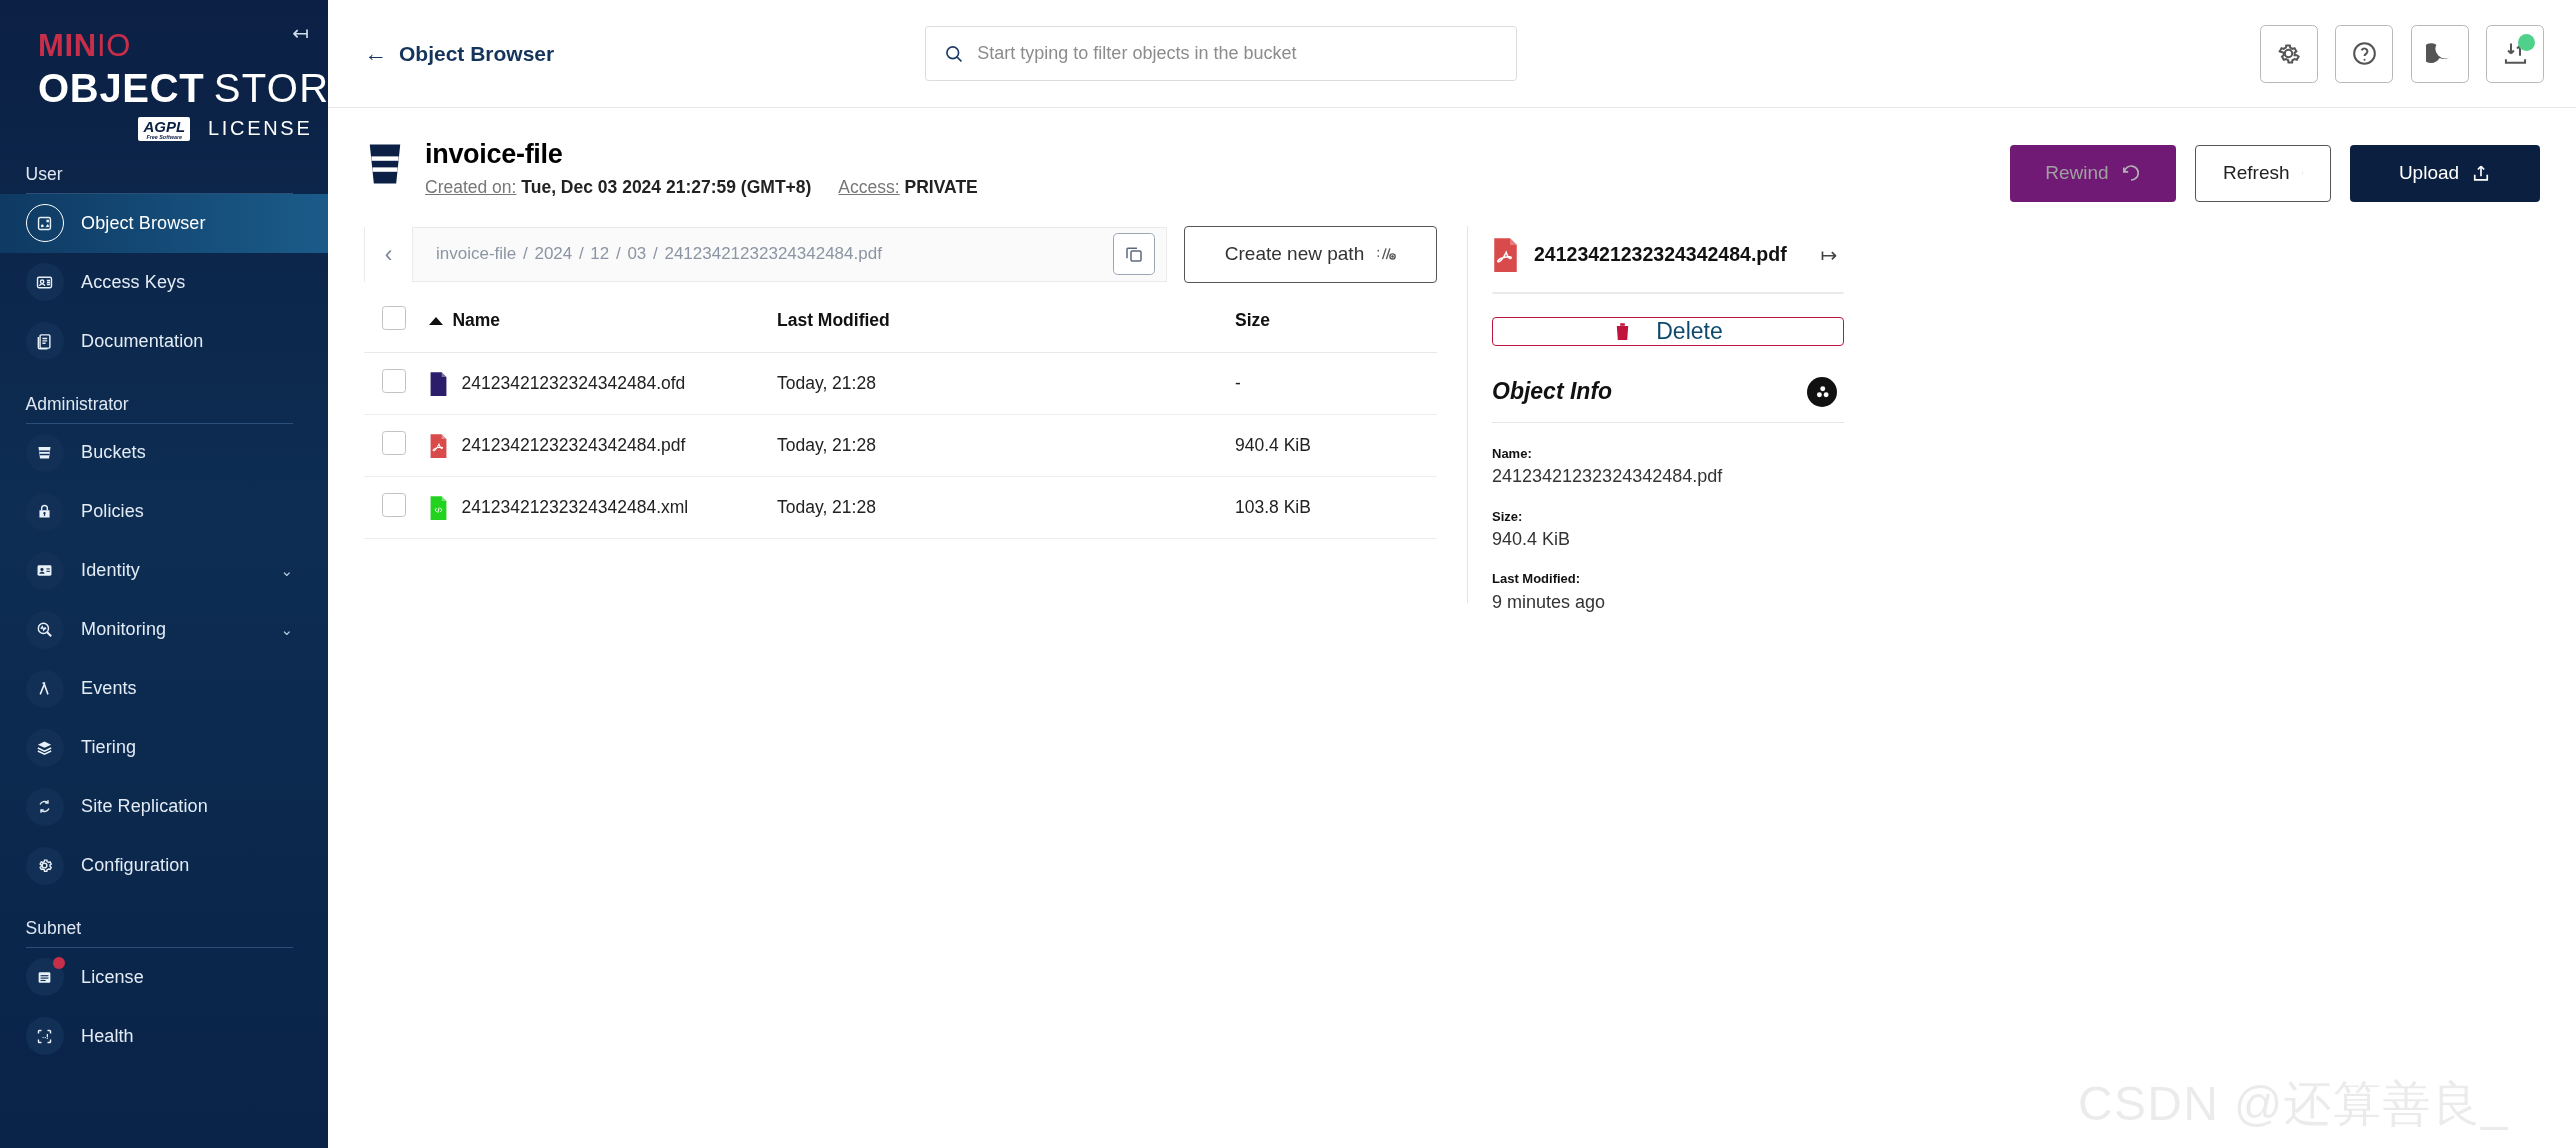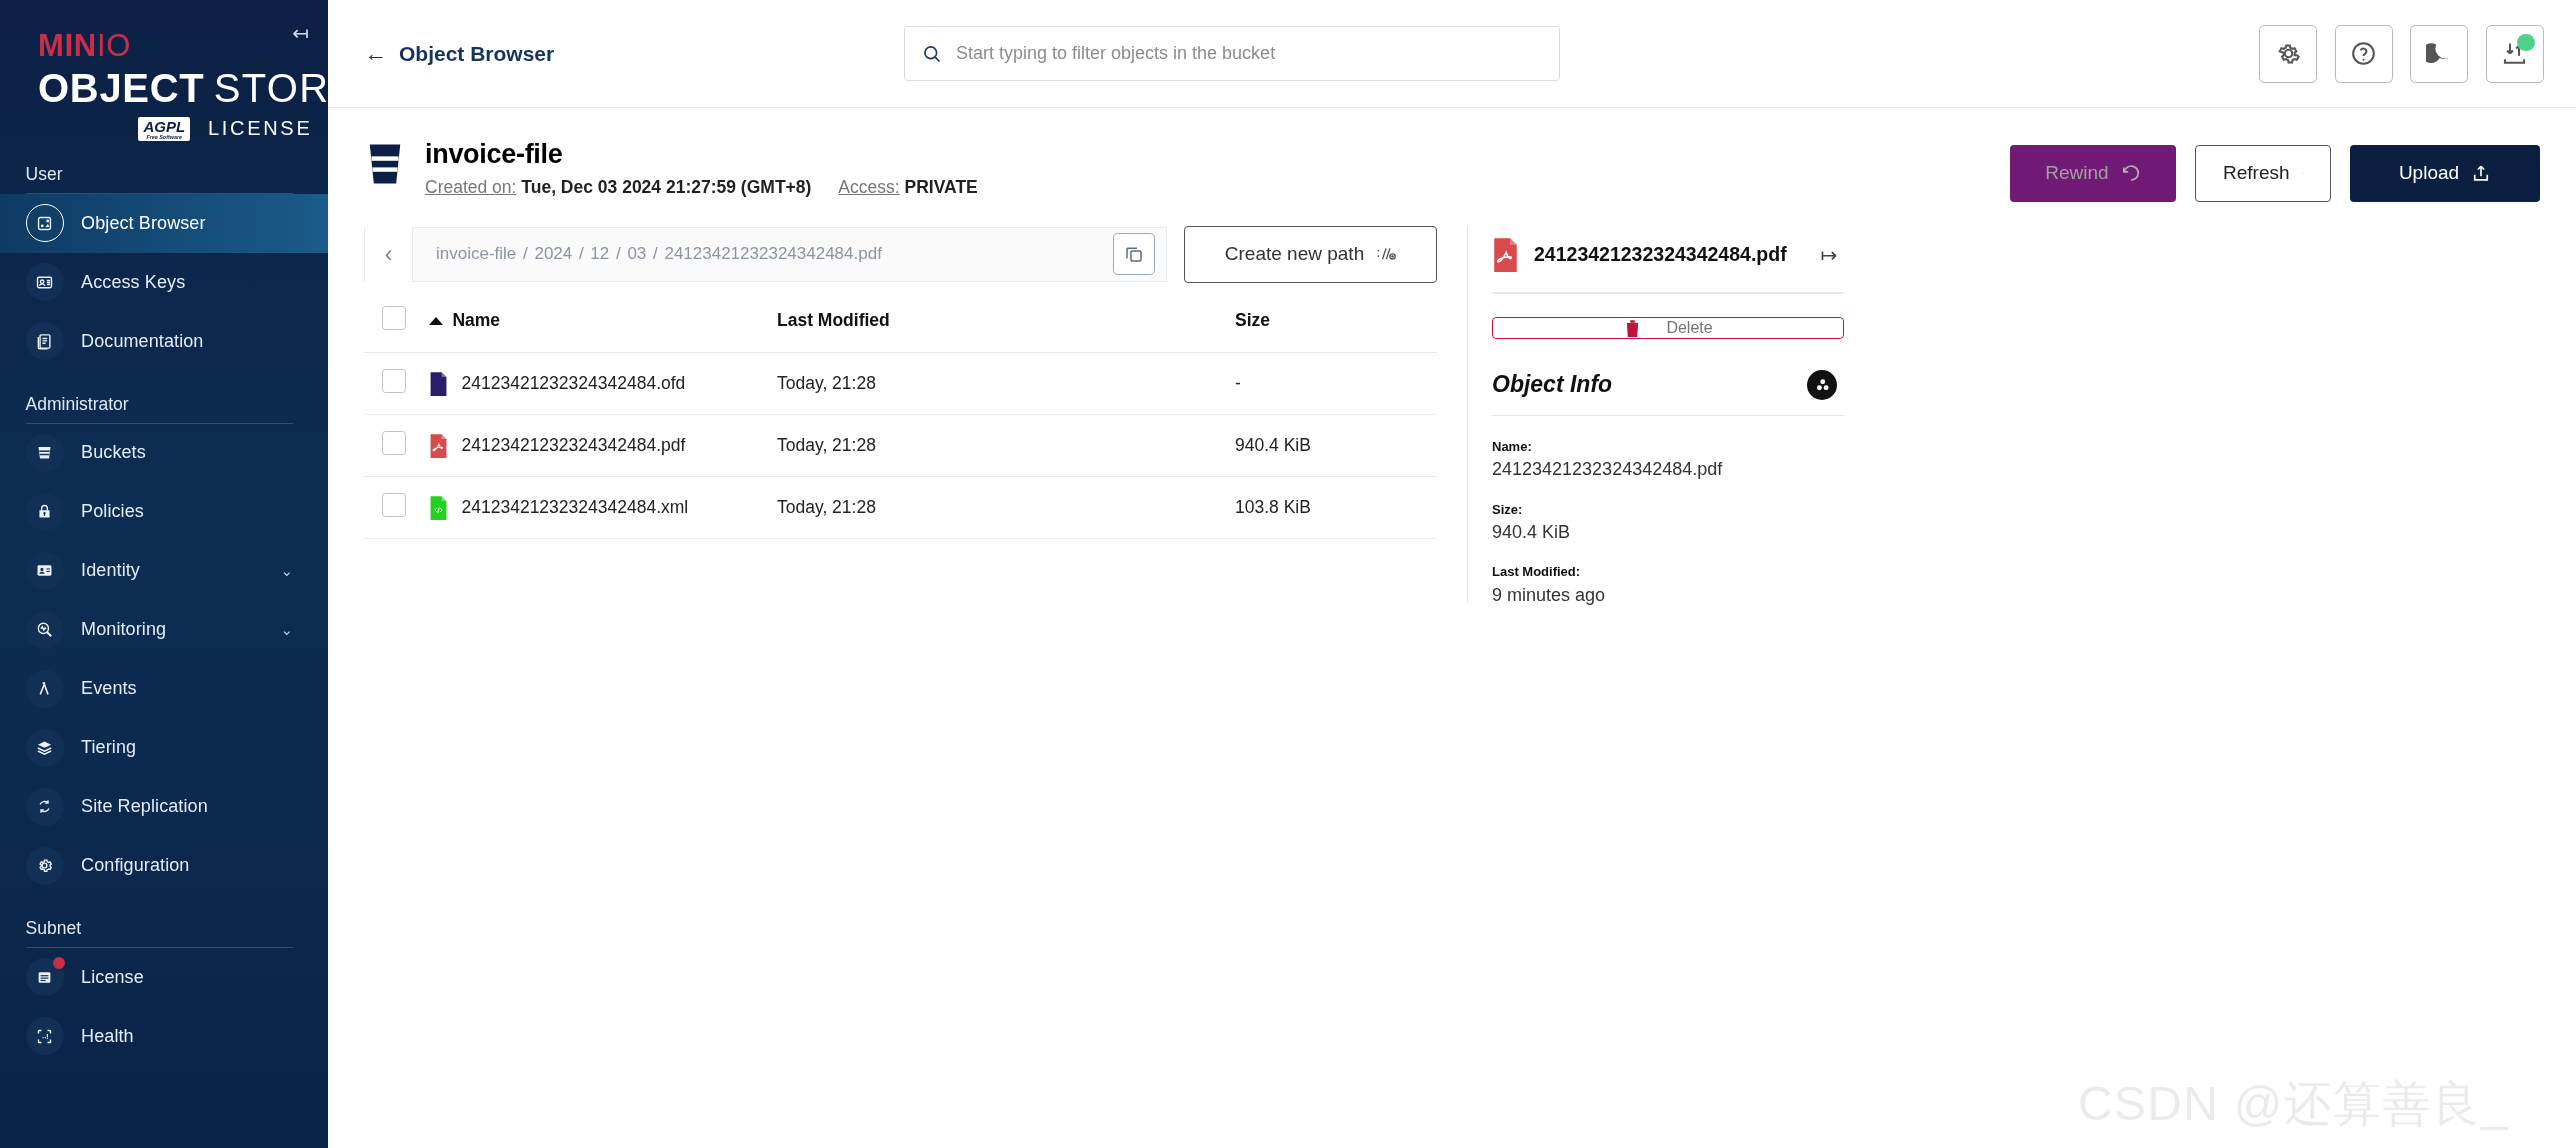--- a/index.html
+++ b/index.html
@@ -73,21 +73,21 @@
 
   .topbar {
     height: 108px; flex: 0 0 108px; display: flex; align-items: center;
     border-bottom: 0.7px solid #e6e6e6; padding: 0 32px 0 36px; background: #fff;
   }
   .page-title { display: flex; align-items: center; gap: 12px; cursor: pointer; }
   .back-arrow { color: #14345c; font-size: 23px; line-height: 1; }
   .page-title-text { color: #14345c; font-size: 21px; font-weight: 700; }
 
   .search-box {
-    width: 656px; height: 55px; margin: 0 auto; border: 0.7px solid #dcdcdc;
+    width: 592px; height: 55px; margin: 0 auto; border: 0.7px solid #dcdcdc;
     border-radius: 3.4px; display: flex; align-items: center; gap: 13.5px; padding: 0 17.5px;
     background: #fff;
   }
   .search-box svg { width: 20px; height: 20px; flex: 0 0 20px; stroke: #1b3a63; stroke-width: 2; fill: none; }
   .search-box input {
     border: 0; outline: 0; font-size: 18px; color: #333; width: 100%;
     font-family: "Liberation Sans", sans-serif; background: transparent;
   }
   .search-box input::placeholder { color: #8c8c8c; }
 
@@ -201,21 +201,21 @@
   .panel-close { color: #444; font-size: 20px; cursor: pointer; padding-left: 4px; }
 
   .actions-card {
     margin-top: 20px; border: 0.7px solid #eaeaea; border-radius: 2.7px;
     background: #f8f8f8; overflow: hidden;
   }
   .actions-title { font-size: 18px; font-weight: 700; color: #111; padding: 15px 17.5px; }
 
   .btn-delete {
     margin-top: 23px; height: 52px; border: 0.7px solid #c0143c; border-radius: 4px;
-    background: #fff; color: #737373; font-size: 16px; display: flex;
+    background: #fff; color: #0c4a6e; font-size: 23px; display: flex;
     align-items: center; justify-content: center; gap: 24px; cursor: pointer;
   }
   .btn-delete svg { width: 19px; height: 20px; fill: #c0143c; }
 
   .objinfo-head {
     margin-top: 31px; display: flex; align-items: center; padding-right: 6.7px;
     border-bottom: 0.7px solid #e6e6e6; padding-bottom: 15px;
   }
   .objinfo-title { font-size: 23px; font-weight: 700; color: #111; font-style: italic; }
   .objinfo-badge {

